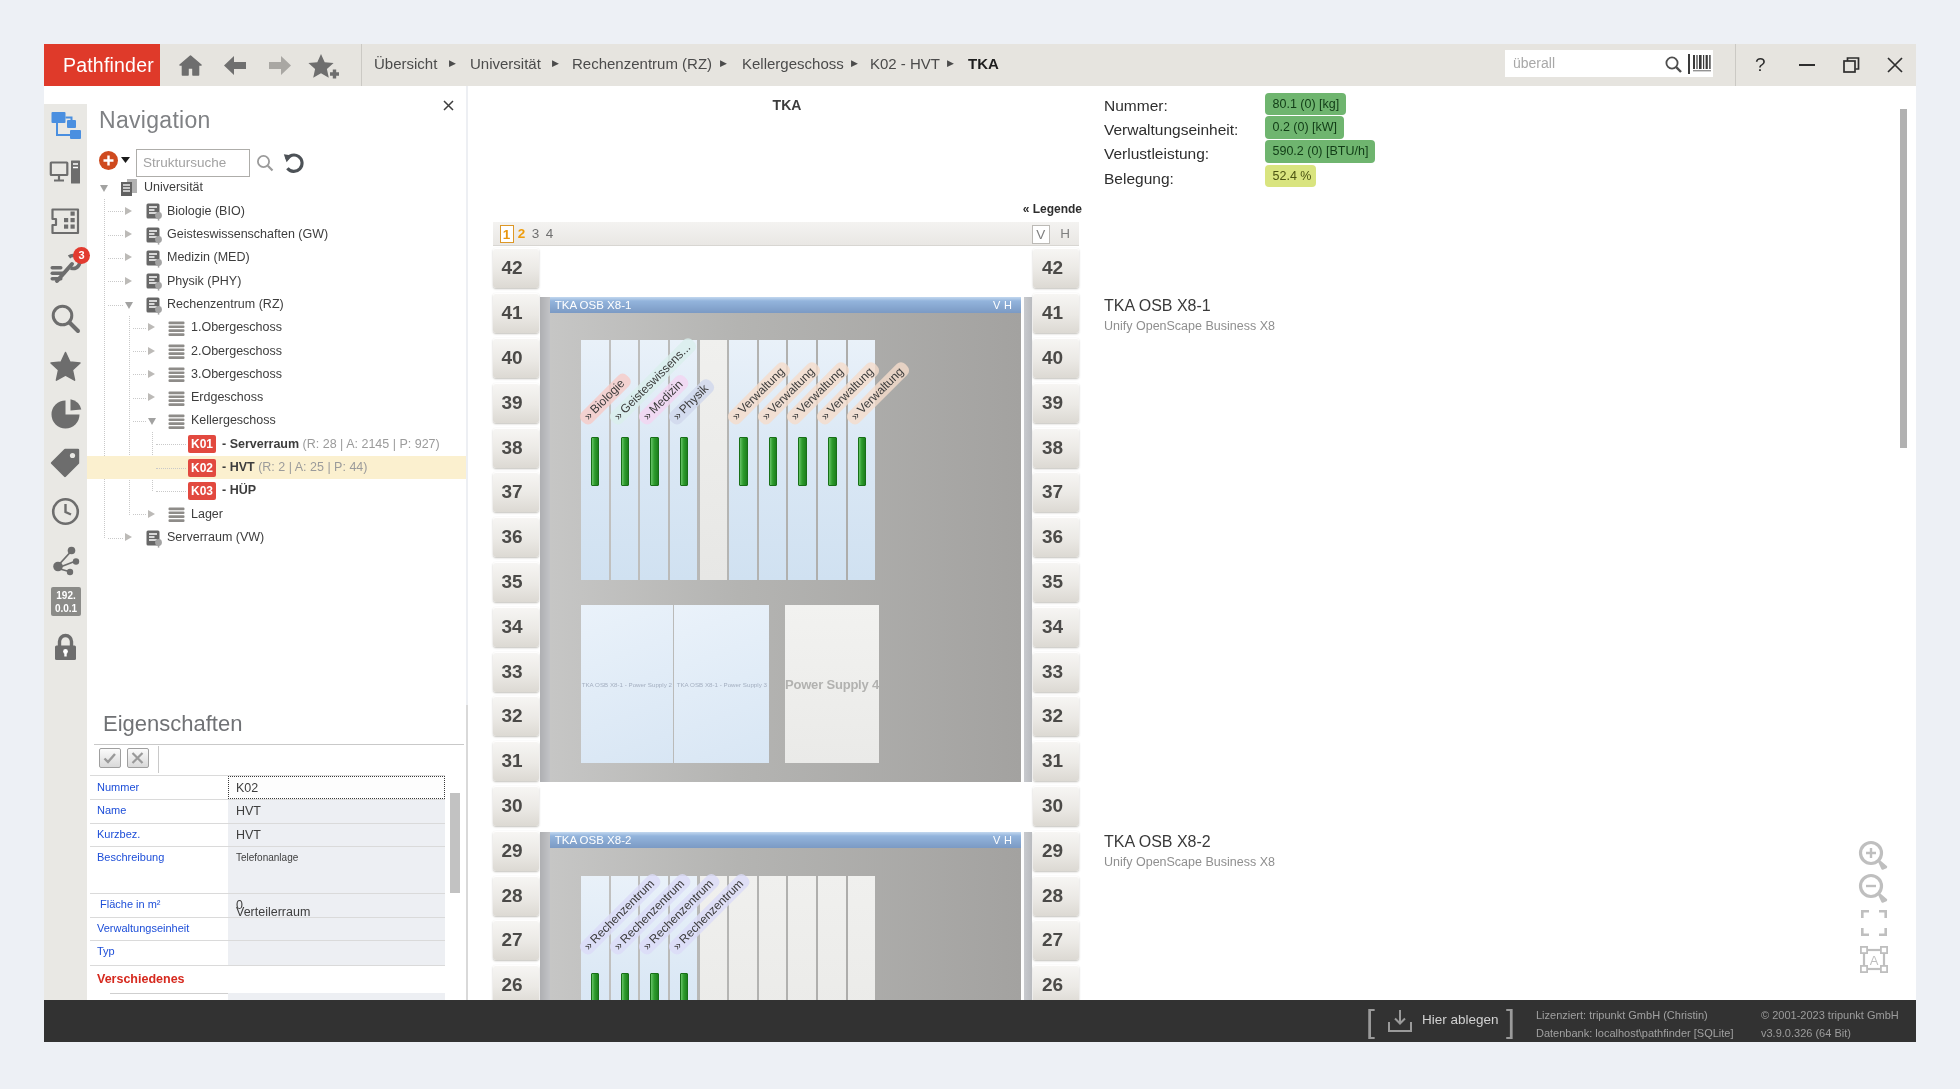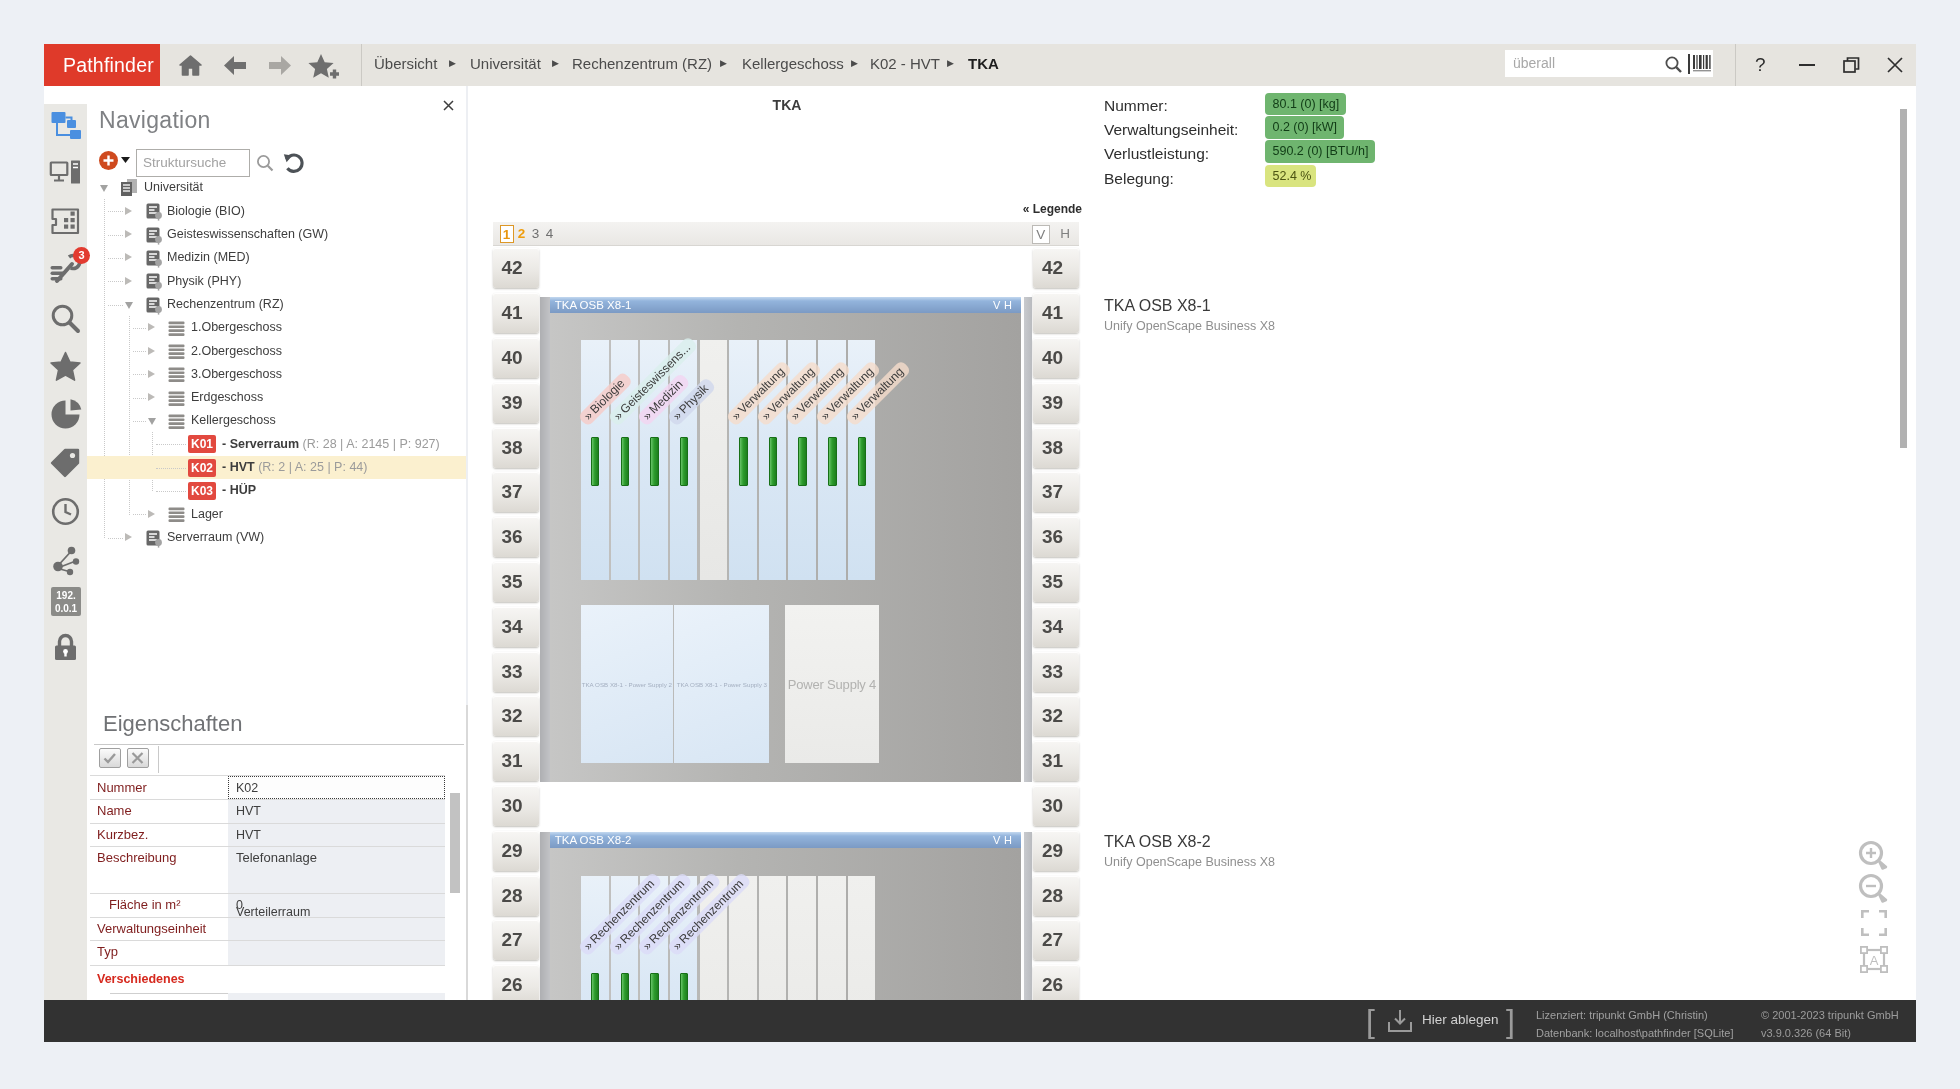--- a/index.html
+++ b/index.html
@@ -11,21 +11,21 @@
 .slot{background:linear-gradient(180deg,#e9f1f9 0%,#dbe8f5 45%,#d0e1f1 100%);}
 .slote{background:linear-gradient(180deg,#f0f0ee 0%,#e7e7e5 100%);}
 .led{background:linear-gradient(90deg,#68c468 0%,#2d9c2d 45%,#1d7f1d 100%);border:1px solid #177017;border-radius:1px;}
 .pill{transform:rotate(-45deg);transform-origin:0 100%;white-space:nowrap;font-size:12px;color:#3b3b3b;
       line-height:14px;padding:0 7px 1px 5px;border-radius:6px;height:15px;}
 .trow{height:23.3px;line-height:23.3px;font-size:12.5px;color:#3d3d3d;white-space:nowrap;}
 .gray{color:#9b9b9b;}
 .kb{display:inline-block;background:#e2493f;color:#fff;font-weight:bold;font-size:12px;border-radius:2px;
     width:28px;height:18px;line-height:18px;text-align:center;vertical-align:1px;}
 .exp{width:0;height:0;border-style:solid;}
-.lbl{font-size:13px;color:#7f1d1d;line-height:23.5px;padding-left:7px;white-space:nowrap;}
+.lbl{font-size:11px;color:#1d4ed8;line-height:23.5px;padding-left:7px;white-space:nowrap;}
 .val{font-size:12.5px;color:#3e3e3e;line-height:23.5px;padding-left:8px;background:#edeff3;white-space:nowrap;}
 </style></head><body>
 <div style="left:44px;top:44px;width:1872px;height:42px;background:#e6e4df;"></div>
 <div style="left:44px;top:86px;width:1872px;height:914px;background:#ffffff;"></div>
 <div style="left:44px;top:44px;width:116px;height:42px;background:#df3a2a;color:#fff;font-size:19.5px;line-height:42px;padding-left:19px;letter-spacing:.2px;">Pathfinder</div>
 <svg style="left:178px;top:53px" width="25" height="25" viewBox="0 0 25 25">
 <path d="M2 12 L12.5 3 L23 12 L20.5 12 L20.5 22 L15 22 L15 15 L10 15 L10 22 L4.5 22 L4.5 12 Z" fill="#6e6e6e" stroke="#6e6e6e" stroke-width="1.6" stroke-linejoin="round"></path>
   </svg>
 <svg style="left:223px;top:55px" width="24" height="21" viewBox="0 0 24 21">
 <path d="M11 1 L1 10.5 L11 20 L11 14 L23 14 L23 7 L11 7 Z" fill="#6f6f6f"></path>
@@ -329,24 +329,24 @@
 <div class="val" style="left:228px;top:799.0px;width:217px;height:23.5px;line-height:23.5px;"></div>
 <div class="lbl" style="left:90px;top:799.0px;width:138px;height:23.5px;">Name</div>
 <div style="left:236px;top:799.0px;font-size:12.5px;color:#3e3e3e;line-height:24px;">HVT</div>
 <div style="left:90px;top:822.5px;width:355px;height:1px;background:#dadada;z-index:3;"></div>
 <div class="val" style="left:228px;top:822.5px;width:217px;height:23.5px;line-height:23.5px;"></div>
 <div class="lbl" style="left:90px;top:822.5px;width:138px;height:23.5px;">Kurzbez.</div>
 <div style="left:236px;top:822.5px;font-size:12.5px;color:#3e3e3e;line-height:24px;">HVT</div>
 <div style="left:90px;top:846.0px;width:355px;height:1px;background:#dadada;z-index:3;"></div>
 <div class="val" style="left:228px;top:846.0px;width:217px;height:47px;line-height:24px;"></div>
 <div class="lbl" style="left:90px;top:846.0px;width:138px;height:47px;">Beschreibung</div>
-<div style="left:236px;top:846.0px;font-size:13px;color:#3e3e3e;line-height:24px;">Telefonanlage</div>
+<div style="left:236px;top:846.0px;font-size:10px;color:#3e3e3e;line-height:24px;">Telefonanlage</div>
 <div style="left:90px;top:893.0px;width:355px;height:1px;background:#dadada;z-index:3;"></div>
 <div class="val" style="left:228px;top:893.0px;width:217px;height:23.5px;line-height:23.5px;"></div>
-<div class="lbl" style="left:102px;top:893.0px;width:138px;height:23px;">Fläche in m²</div>
+<div class="lbl" style="left:93px;top:893.0px;width:138px;height:23px;">Fläche in m²</div>
 <div style="left:236px;top:893.0px;font-size:12.5px;color:#3e3e3e;line-height:24px;">0</div>
 <div style="left:90px;top:916.5px;width:355px;height:1px;background:#dadada;z-index:3;"></div>
 <div class="val" style="left:228px;top:916.5px;width:217px;height:23.5px;line-height:23.5px;"></div>
 <div class="lbl" style="left:90px;top:916.5px;width:138px;height:23.5px;">Verwaltungseinheit</div>
 <div style="left:90px;top:940.0px;width:355px;height:1px;background:#dadada;z-index:3;"></div>
 <div class="val" style="left:228px;top:940.0px;width:217px;height:24.5px;line-height:23.5px;"></div>
 <div class="lbl" style="left:90px;top:940.0px;width:138px;height:24.5px;">Typ</div>
 <div style="left:236px;top:900px;font-size:12.5px;color:#3e3e3e;line-height:24px;">Verteilerraum</div>
 <div style="left:90px;top:964.5px;width:355px;height:1px;background:#dadada;z-index:3;"></div>
 <div style="left:97px;top:964.5px;height:28px;line-height:28px;font-size:12.5px;font-weight:bold;color:#d6291e;">Verschiedenes</div>
@@ -429,21 +429,21 @@
 <div class="pill" style="left:315.4px;top:326px;background:#f5dccacc;">» Verwaltung</div>
 <div class="pill" style="left:345.0px;top:326px;background:#f5dccacc;">» Verwaltung</div>
 <div class="pill" style="left:374.7px;top:326px;background:#f5dccacc;">» Verwaltung</div>
 <div style="left:100.5px;top:519px;width:92.5px;height:158px;background:linear-gradient(160deg,#eaf2fa,#d8e6f4);display:flex;align-items:center;justify-content:center;">
       <span style="font-size:10px;color:#a4afc0;white-space:nowrap;transform:scale(.62);">TKA OSB X8-1 - Power Supply 2</span>
     </div>
 <div style="left:194.29999999999995px;top:519px;width:95px;height:158px;background:linear-gradient(160deg,#eaf2fa,#d8e6f4);display:flex;align-items:center;justify-content:center;">
       <span style="font-size:10px;color:#a4afc0;white-space:nowrap;transform:scale(.62);">TKA OSB X8-1 - Power Supply 3</span>
     </div>
 <div style="left:305px;top:519px;width:94px;height:158px;background:linear-gradient(180deg,#f2f2f0,#eaeae8);display:flex;align-items:center;justify-content:center;">
-      <span style="font-size:13px;font-weight:normal;color:#b2b2b0;letter-spacing:-.2px;white-space:nowrap;">Power Supply 4</span>
+      <span style="font-size:13px;font-weight:bold;color:#b2b2b0;letter-spacing:-.2px;white-space:nowrap;">Power Supply 4</span>
     </div>
 <div style="left:60px;top:745.5px;width:9.7px;height:178.5px;background:linear-gradient(90deg,#aeafb2,#c2c3c6);"></div>
 <div style="left:541.5px;top:745.5px;width:10.5px;height:178.5px;background:linear-gradient(90deg,#fdfdfd 0,#fdfdfd 1.5px,#c9cbcf 1.5px,#b9bbbf);"></div>
 <div style="left:69.70000000000005px;top:745.5px;width:471.79999999999995px;height:16.5px;background:linear-gradient(180deg,#c3d8ef 0%,#93b4dc 25%,#7b9ac4 100%);color:#fff;font-size:11.5px;line-height:16.5px;padding-left:5px;">TKA OSB X8-2<span style="float:right;margin-right:9px;letter-spacing:.5px;font-size:11px;">V H</span></div>
 <div style="left:69.70000000000005px;top:762.0px;width:471.79999999999995px;height:162.0px;background:linear-gradient(90deg,#c6c6c5 0%,#b4b4b2 40%,#a3a2a0 100%);"></div>
 <div class="slot" style="left:100.9px;top:790px;width:27.7px;height:239.5px;"></div>
 <div class="led" style="left:110.9px;top:887px;width:8.5px;height:49.5px;"></div>
 <div class="slot" style="left:130.5px;top:790px;width:27.7px;height:239.5px;"></div>
 <div class="led" style="left:140.5px;top:887px;width:8.5px;height:49.5px;"></div>
 <div class="slot" style="left:160.2px;top:790px;width:27.7px;height:239.5px;"></div>

